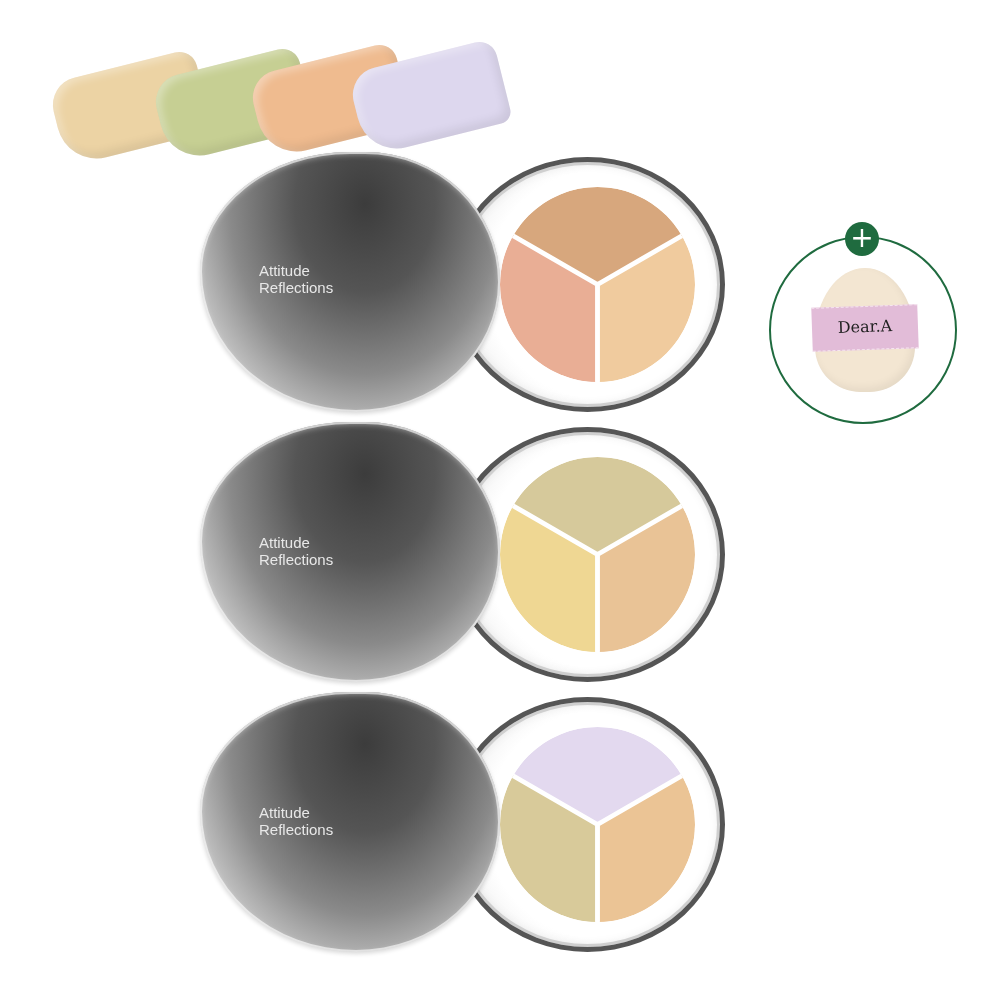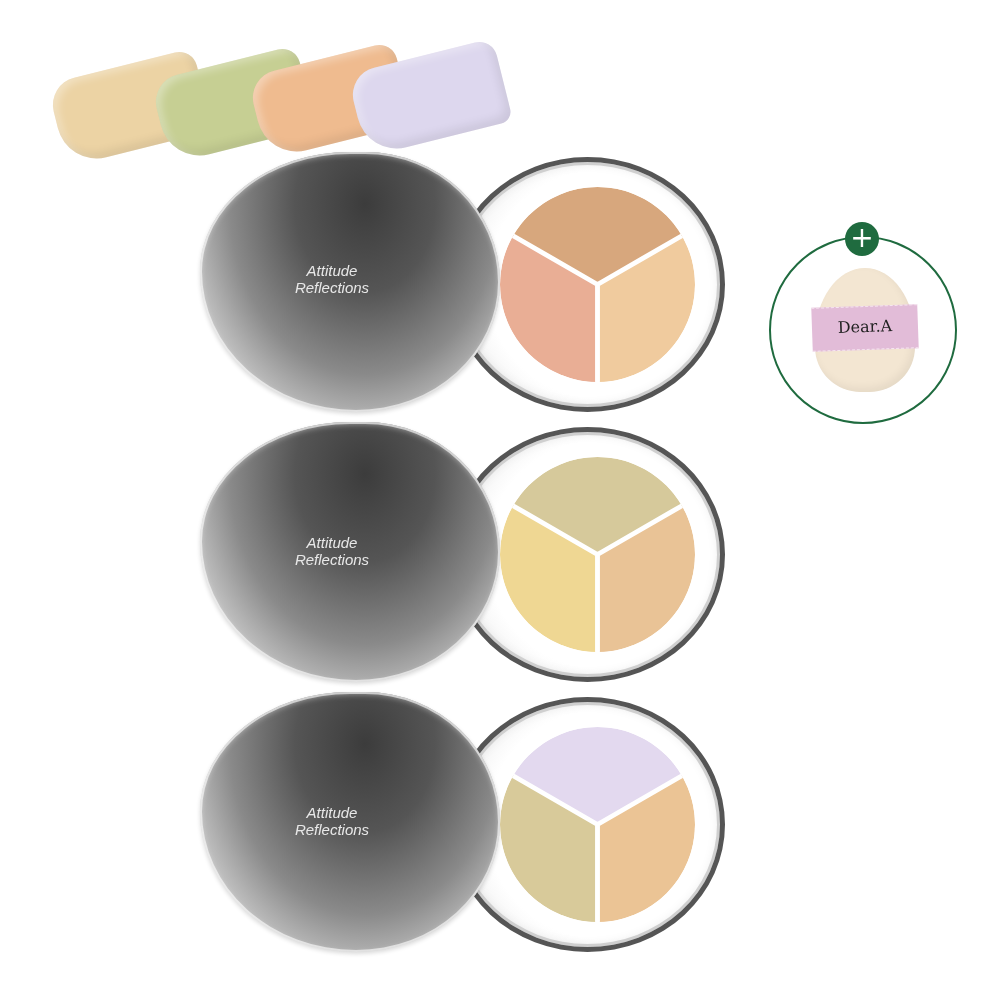--- a/index.html
+++ b/index.html
@@ -6,21 +6,21 @@
   body { width: 1000px; height: 1000px; position: relative; overflow: hidden; font-family: "DejaVu Serif", serif; }
 
   
   .swatch { position: absolute; width: 150px; height: 85px; border-radius: 28px 18px 12px 40px; transform: rotate(-14deg); box-shadow: inset -4px -6px 10px rgba(0,0,0,0.08), inset 4px 4px 8px rgba(255,255,255,0.35); }
 
   
   .compact { position: absolute; width: 530px; height: 260px; }
   .lid { position: absolute; left: 0; top: 0; width: 300px; height: 260px; border-radius: 50% 45% 48% 52% / 46% 50% 50% 54%;
          background: radial-gradient(ellipse at 55% 20%, #3c3c3c 0%, #555 30%, #8a8a8a 58%, #d8d8d8 85%, #f4f4f4 100%);
          box-shadow: inset 0 0 0 2px rgba(255,255,255,0.6), inset 0 2px 6px rgba(255,255,255,0.5), 0 2px 4px rgba(0,0,0,0.15); z-index: 2; }
-  .lid-text { position: absolute; left: 72px; width: 120px; text-align: center; color: #e8e8e8; font-size: 15px; line-height: 17px; font-family: "Liberation Sans", sans-serif; font-style: italic; }
+  .lid-text { position: absolute; left: 59px; width: 120px; color: #e8e8e8; font-size: 15px; line-height: 17px; font-family: "Liberation Sans", sans-serif; }
   .lid-text span { display: block; }
   .tray { position: absolute; left: 250px; top: 5px; width: 265px; height: 245px; border-radius: 50% 50% 50% 50% / 50% 50% 50% 50%;
           background: radial-gradient(circle at 55% 50%, #ffffff 60%, #f0f0f0 80%, #dcdcdc 100%);
           border: 5px solid #555; box-shadow: inset 0 0 0 3px #cfcfcf, inset 0 0 12px rgba(0,0,0,0.1); z-index: 1; }
   .pan { position: absolute; left: 300px; top: 35px; width: 195px; height: 195px; border-radius: 50%; overflow: hidden; z-index: 3; background: #fff; }
   .pan svg { width: 195px; height: 195px; display: block; }
 
   
   .puff-ring { position: absolute; left: 769px; top: 236px; width: 184px; height: 184px; border: 2px solid #1f6b3f; border-radius: 50%; background: #fff; }
   .plus { position: absolute; left: 845px; top: 222px; width: 34px; height: 34px; border-radius: 50%; background: #1f6b3f; color: #fff; font-size: 28px; line-height: 32px; text-align: center; font-family: "DejaVu Sans", sans-serif; }

